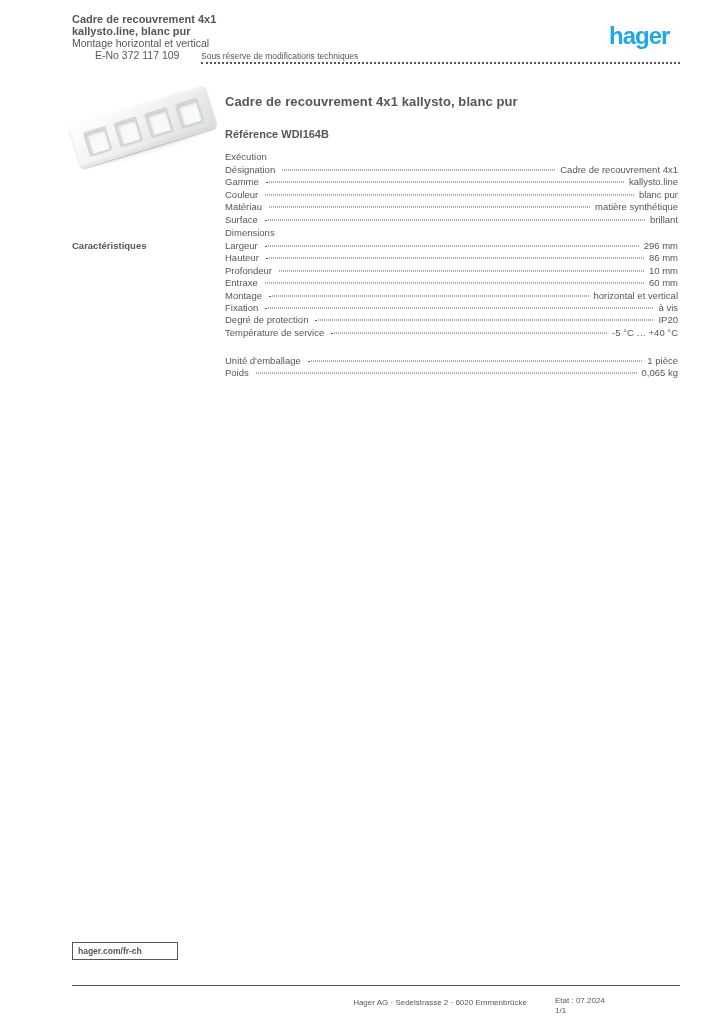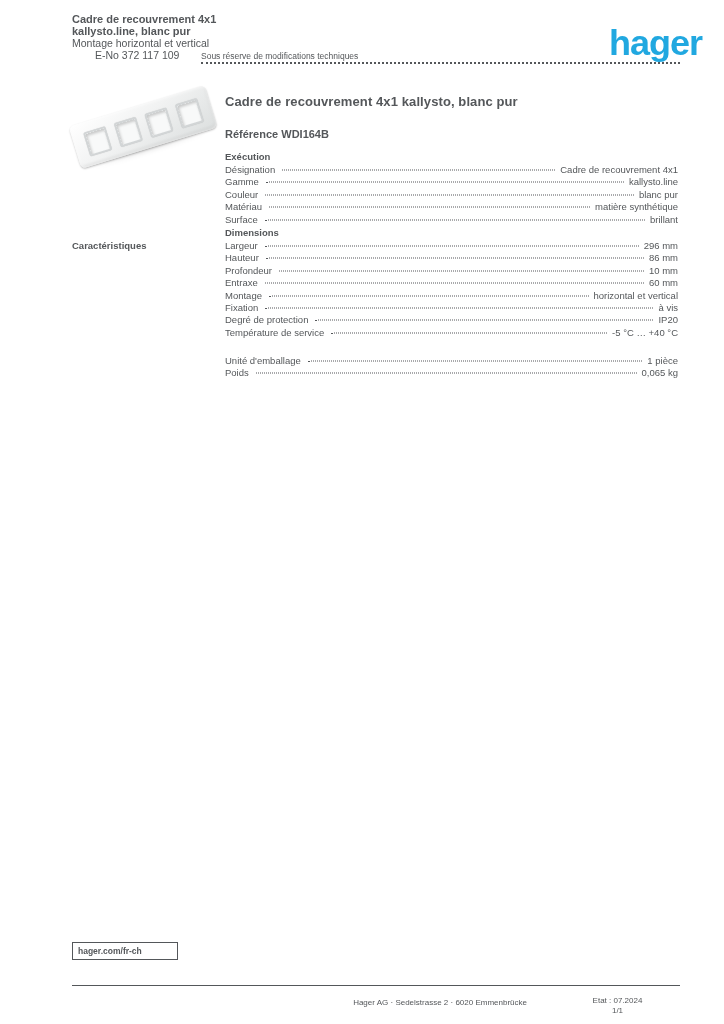--- a/index.html
+++ b/index.html
@@ -11,21 +11,21 @@
 
   
   .hl{font-size:11px;line-height:12.5px;}
   .hl.b{font-weight:bold;}
   .hl1{left:57px;top:13px;}
   .hl2{left:57px;top:25px;}
   .hl3{left:57px;top:37px;font-size:10.5px;}
   .hl4{left:57px;top:49px;font-size:10.5px;padding-left:23px;}
   .header-note{left:186px;top:51px;font-size:8.5px;color:#54575a;}
   .header-rule{left:186px;top:62px;width:479px;border-top:2px dotted #54575a;height:0;}
-  .logo{left:594px;top:22px;font-size:36px;font-weight:bold;color:#21a8e0;
+  .logo{left:594px;top:22px;font-size:24px;font-weight:bold;color:#21a8e0;
         letter-spacing:-1px;transform:scaleY(0.97);}
 
   
   .frame-wrap{left:52px;top:84px;width:156px;height:88px;}
   .frame-shadow{position:absolute;left:6px;top:34px;width:144px;height:34px;
     transform:rotate(-17deg);
     background:radial-gradient(ellipse at 50% 60%,rgba(0,0,0,0.18),rgba(0,0,0,0) 72%);
     filter:blur(2px);}
   .frame{position:absolute;left:5px;top:21px;width:142px;height:44px;
     transform:rotate(-17deg);border-radius:5px;
@@ -41,33 +41,33 @@
   .side-label{left:57px;top:240px;font-size:9.5px;font-weight:bold;}
 
   
   .product-title{left:210px;top:94px;font-size:13px;font-weight:bold;letter-spacing:0.1px;}
   .product-ref{left:210px;top:128px;font-size:11px;font-weight:bold;}
 
   .section{position:absolute;left:210px;width:453px;}
   .section-0{top:151px;}
   .section-1{top:227px;}
   .section-2{top:355px;}
-  .section-title{font-size:9.5px;font-weight:bold;line-height:12px;margin-bottom:1px;}
+  .section-title{font-size:9.5px;font-weight:normal;line-height:12px;margin-bottom:1px;}
   .spec-row{display:flex;align-items:baseline;font-size:9.5px;line-height:12.4px;height:12.4px;}
   .spec-label{flex:0 0 auto;}
   .leader{flex:1 1 auto;border-bottom:1.5px dotted #54575a;margin:0 5px 0 7px;
           transform:translateY(-2.5px);min-width:20px;}
   .spec-value{flex:0 0 auto;text-align:right;}
 
   
   .footer-rule{left:57px;top:985px;width:608px;border-top:1px solid #54575a;height:0;}
   .footer-web{left:57px;top:942px;border:1px solid #54575a;background:#ffffff;
     font-size:8.5px;font-weight:bold;padding:3px 7px 3px 5px;min-width:92px;}
   .footer-center{left:212px;top:998px;width:300px;text-align:right;font-size:8px;white-space:nowrap;}
-  .footer-right{left:540px;top:996px;width:125px;text-align:center;font-size:8px;line-height:9.5px;}
+  .footer-right{left:540px;top:996px;width:125px;text-align:left;font-size:8px;line-height:9.5px;}
 </style>
 </head>
 <body>
 
 <div class="page">
 
   <div class="abs hl b hl1">Cadre de recouvrement 4x1</div>
   <div class="abs hl b hl2">kallysto.line, blanc pur</div>
   <div class="abs hl hl3">Montage horizontal et vertical</div>
   <div class="abs hl hl4">E-No 372 117 109</div>

